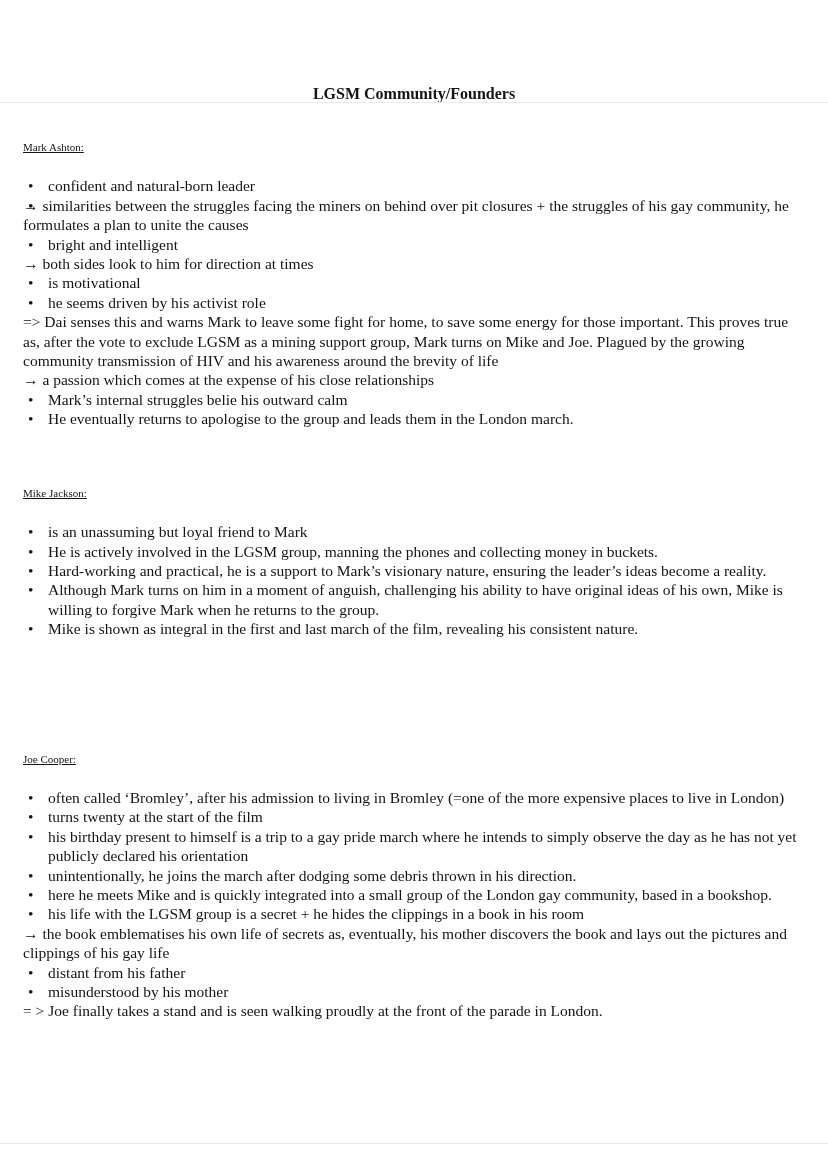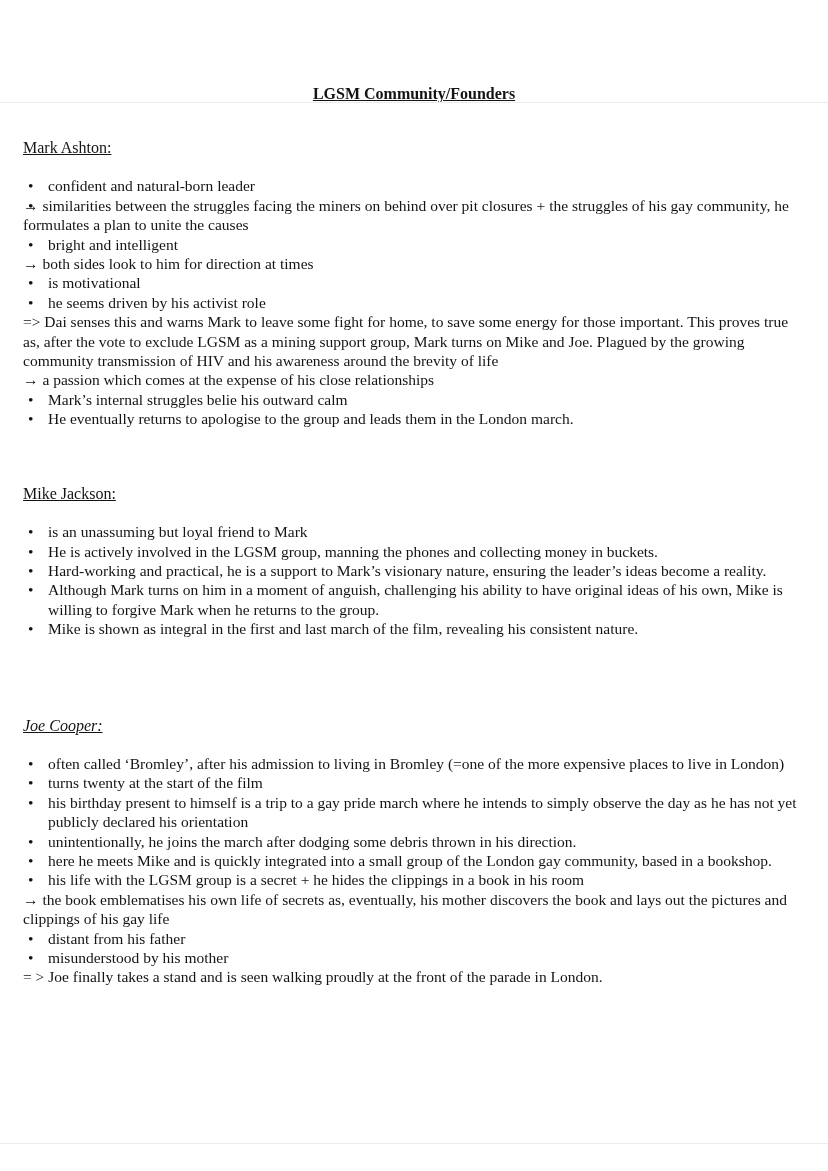--- a/index.html
+++ b/index.html
@@ -15,46 +15,45 @@
     line-height: 19.4px;
     color: #141414;
     overflow: hidden;
   }
   .doc-title {
     padding-top: 84px;
     text-align: center;
     font-weight: bold;
     font-size: 16px;
     line-height: 19px;
-    text-decoration: underline;
   }
   .rule {
     position: absolute;
     left: 0;
     right: 0;
     border-top: 1px solid #ebebeb;
     height: 0;
   }
   .rule-top { top: 102px; }
   .rule-bottom { top: 1143px; }
   .content {
     padding: 0 26px 0 23px;
   }
   .section { margin: 0; }
   .section-heading {
     display: inline-block;
     margin: 0 0 19px 0;
-    font-size: 16px;
+    font-size: 11px;
     font-weight: normal;
     text-decoration: underline;
     line-height: 19.4px;
   }
   .section-1 .section-heading { margin-top: 35px; }
   .section-2 .section-heading { margin-top: 55px; }
-  .section-3 .section-heading { margin-top: 77px; font-style: italic; }
+  .section-3 .section-heading { margin-top: 111px; }
   .item { margin: 0; }
   .item.bullet {
     position: relative;
     padding-left: 25px;
   }
   .item.bullet .marker {
     position: absolute;
     left: 5px;
     top: 0;
   }

